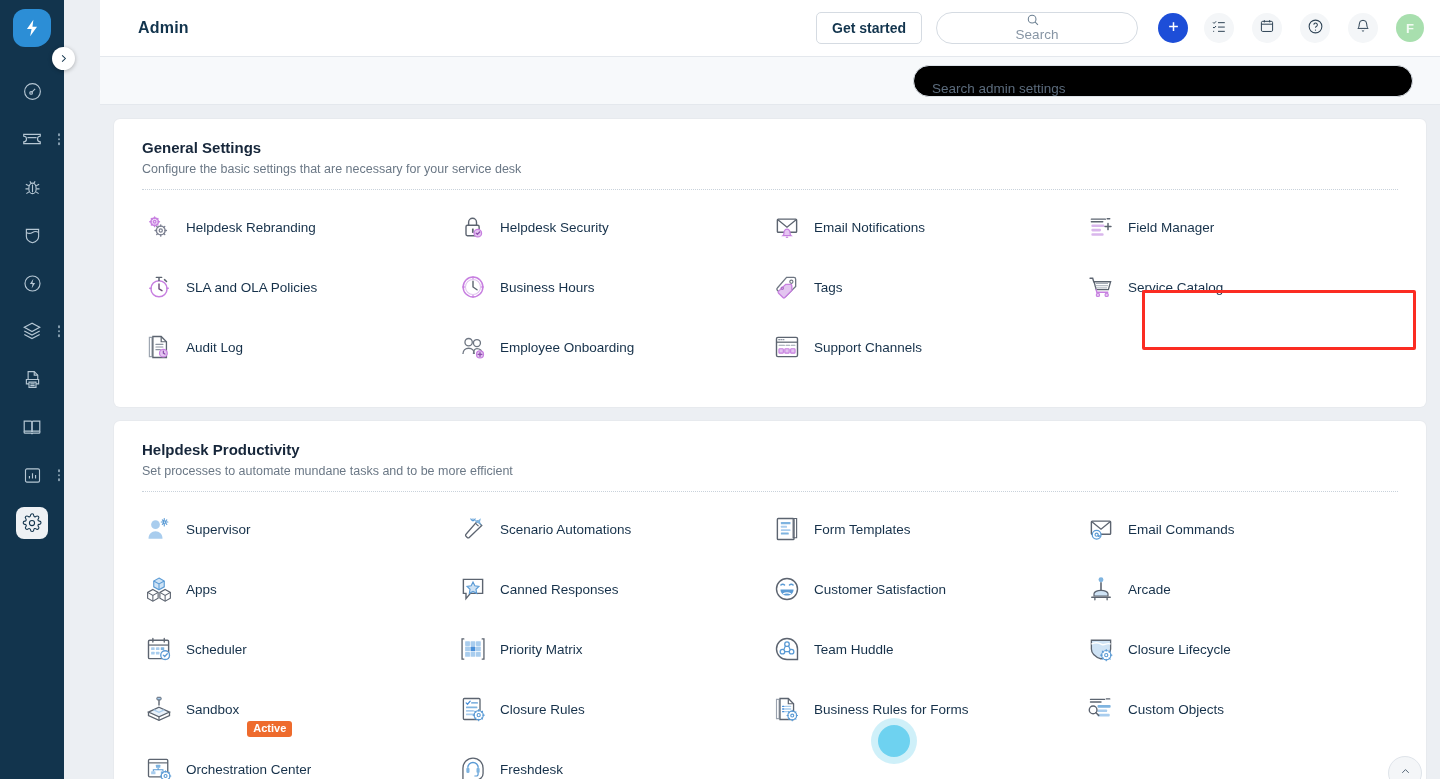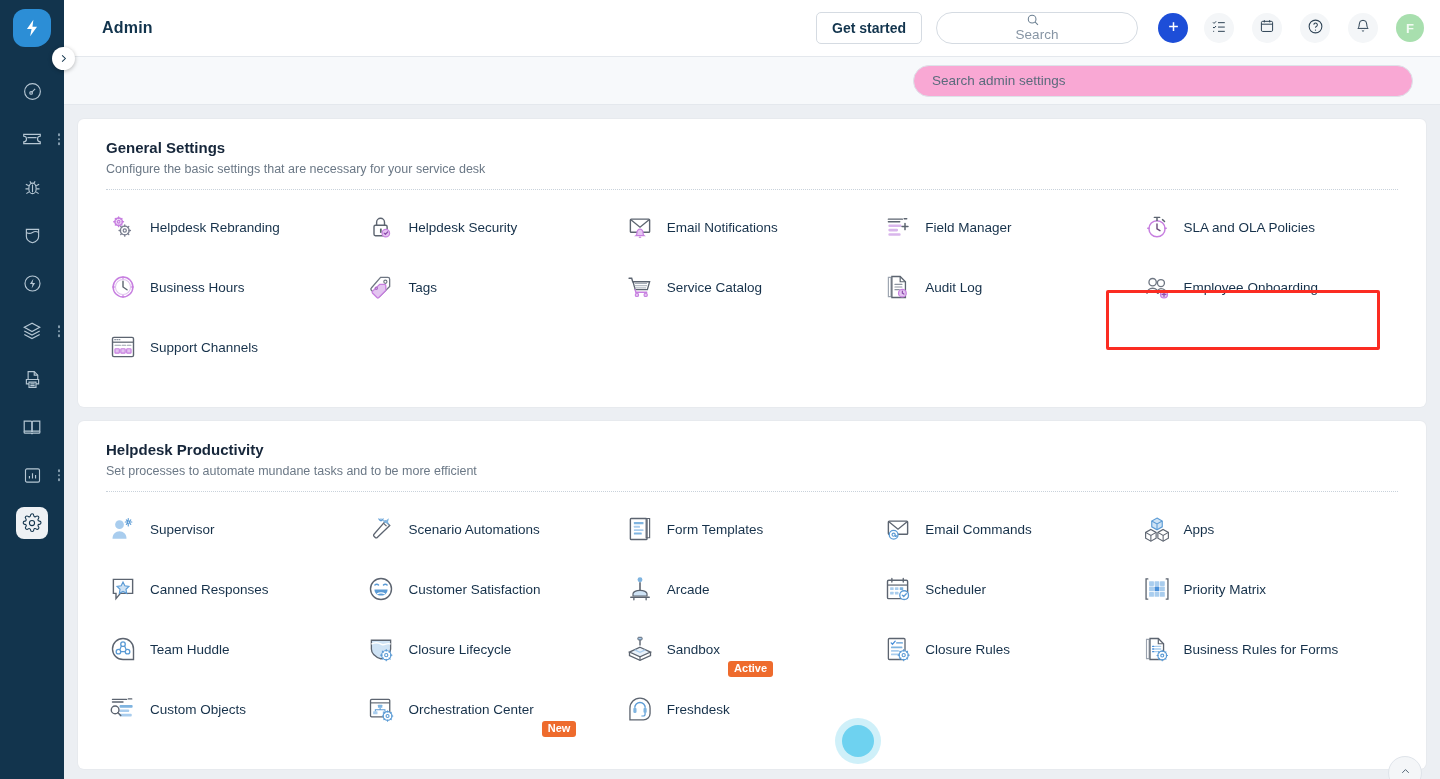--- a/index.html
+++ b/index.html
@@ -2,21 +2,21 @@
 <html><head>
 <meta charset="utf-8">
 <style>
   * { box-sizing: border-box; margin: 0; padding: 0; }
   html, body {
     width: 1440px; height: 779px;
     overflow: hidden;
     font-family: "Liberation Sans", sans-serif;
     background: #eceff3;
   }
-  .app { position: relative; width: 1440px; height: 768px; display: flex; }
+  .app { position: relative; width: 1440px; height: 768px; display: flex; gap: 36px; }
 
   
   .rail {
     width: 64px; height: 779px;
     background: #12344d;
     flex: 0 0 64px;
     display: flex; flex-direction: column; align-items: center;
     position: relative; z-index: 5;
   }
   .rail-logo {
@@ -101,43 +101,43 @@
     color: #f2fbf3; font-size: 13px; font-weight: bold; cursor: pointer;
   }
 
   
   .subbar {
     height: 48px; background: #f7f9fb; flex: 0 0 48px;
     display: flex; align-items: center; justify-content: flex-end;
     padding-right: 27px; border-bottom: 1px solid #e4e8ed;
   }
   .admin-search {
-    width: 500px; height: 32px; background: #f9a8d4;
+    width: 500px; height: 32px; background: #000000;
     border: 1px solid #dde3e9; border-radius: 18px;
-    display: flex; align-items: center; padding: 0 18px; cursor: text;
+    display: flex; align-items: flex-end; padding: 0 18px; cursor: text;
   }
   .admin-search .ph { font-size: 13.5px; color: #5b6b7c; }
 
   
   .content {
     flex: 1; background: #eceff3; overflow: hidden;
     padding: 14px 14px 0 14px;
     position: relative;
   }
   .card {
     background: #fff; border-radius: 6px;
     padding: 20px 28px 30px 28px;
     margin-bottom: 14px;
     box-shadow: 0 0 0 1px rgba(0,0,0,0.02);
   }
   .card-title { font-size: 15px; font-weight: bold; color: #16263a; margin-bottom: 6px; }
   .card-sub { font-size: 12.5px; color: #6b7886; margin-bottom: 13px; }
   .divider { border-top: 1px dotted #c9d2db; margin-bottom: 7px; }
 
-  .grid { display: grid; grid-template-columns: repeat(5, 1fr); }
+  .grid { display: grid; grid-template-columns: repeat(4, 1fr); }
   .tile {
     display: flex; align-items: center; height: 60px;
     cursor: pointer; position: relative; padding-right: 8px;
   }
   .tile .tico { width: 34px; height: 34px; flex: 0 0 34px; display:flex; align-items:center; justify-content:center; margin-right: 10px; }
   .tile .tlabel { font-size: 13.5px; color: #16314a; white-space: nowrap; }
   .badge {
     margin-left: 8px; font-size: 11px; font-weight: bold; color: #fff;
     background: #ee6b2d; border-radius: 3px; padding: 2px 6px 3px 6px;
     line-height: 1; display: inline-block; vertical-align: middle; margin-top: 40px;

